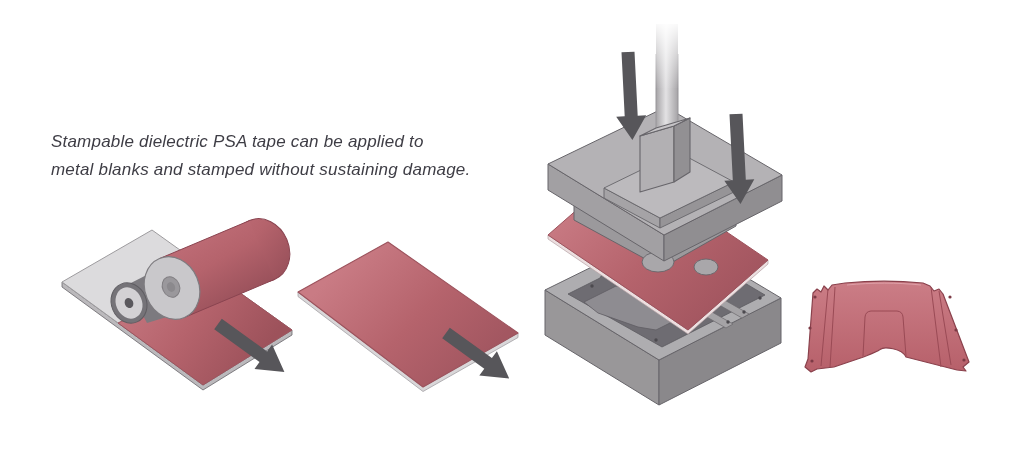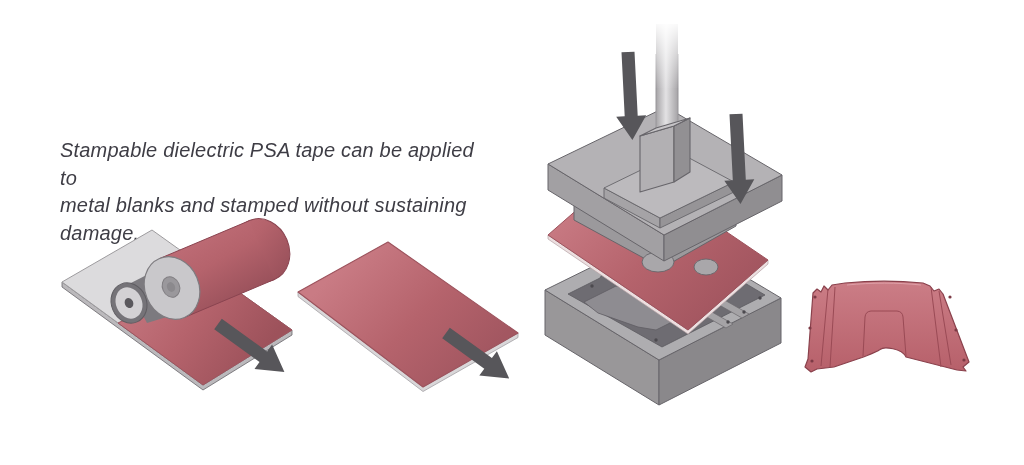--- a/index.html
+++ b/index.html
@@ -13,22 +13,22 @@
     --metal-mid:#b4b2b5;
     --metal-shade:#929093;
     --metal-dark:#6e6c72;
     --outline:#67656a;
     --arrow:#57565a;
   }
   html,body{margin:0;padding:0;}
   body{background:var(--background);font-family:"Liberation Sans",sans-serif;}
   .stage{position:relative;width:1024px;height:465px;background:var(--background);overflow:hidden;}
   .caption{
-    position:absolute;left:47px;top:124px;margin:13px;width:430px;
-    font-style:italic;font-size:20px;line-height:27.5px;letter-spacing:.2px;
+    position:absolute;left:47px;top:124px;margin:4px;width:430px;
+    font-style:italic;font-size:17px;line-height:27.5px;letter-spacing:.2px;
     color:var(--caption-text);
   }
   .fig{position:absolute;display:block;}
   #fig-roll{left:50px;top:194px;}
   #fig-sheet{left:286px;top:230px;}
   #fig-press{left:538px;top:10px;}
   #fig-part{left:793px;top:260px;}
   .arrow{fill:var(--arrow);stroke:none;}
   .oline{stroke:var(--outline);stroke-linejoin:round;}
   .rline{stroke:var(--tape-red-outline);stroke-linejoin:round;}

